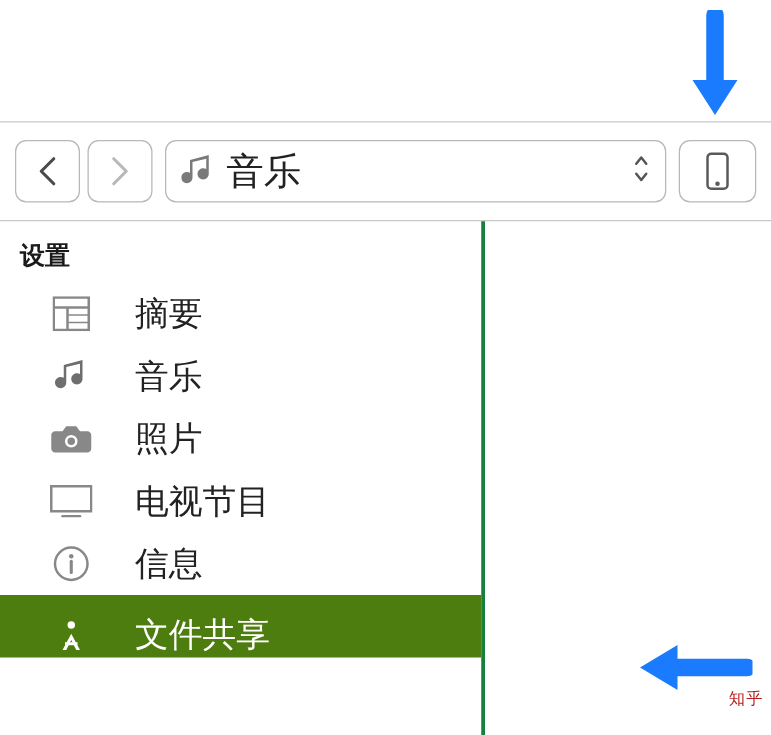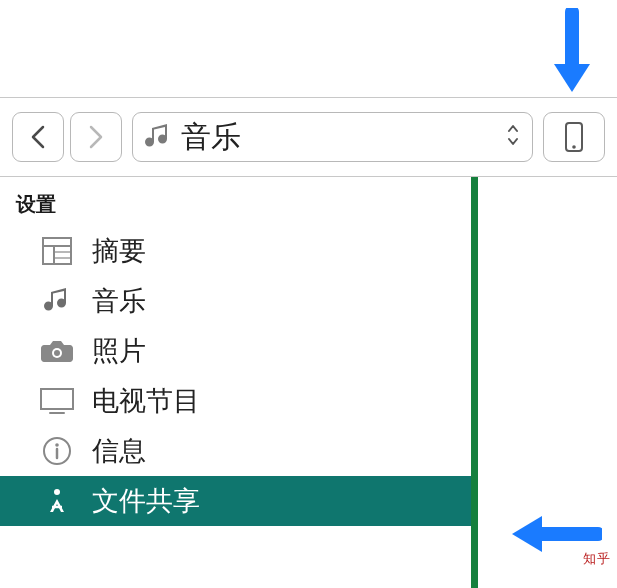--- a/index.html
+++ b/index.html
@@ -83,53 +83,54 @@
       background: #ffffff;
       display: flex;
       align-items: center;
       justify-content: center;
       cursor: pointer;
     }
     .sidebar {
       position: absolute;
       top: 177px;
       left: 0;
-      width: 478px;
-      border-right: 7px solid #15803d;
+      width: 388px;
+      border-right: 3px solid #15803d;
       bottom: 0;
     }
     .section-title {
       font-size: 20px;
       font-weight: 700;
       color: #1a1a1a;
       padding: 14px 16px 8px 16px;
     }
     .sidebar-item {
       display: flex;
       align-items: center;
       height: 50px;
       padding-left: 40px;
-      gap: 18px;
+      gap: 34px;
       cursor: pointer;
     }
     .sidebar-item .icon-box {
       width: 34px;
       height: 34px;
       display: flex;
       align-items: center;
       justify-content: center;
       color: #6e6e6e;
     }
     .sidebar-item .label {
       font-size: 27px;
       color: #222;
       font-weight: 400;
     }
     .sidebar-item.selected {
-      background: #0f766e;
+      background: #4d7c0f;
+      align-items: flex-end;
     }
     .sidebar-item.selected .label {
       color: #ffffff;
     }
     .sidebar-item.selected .icon-box {
       color: #ffffff;
     }
     .watermark {
       position: absolute;
       right: 6px;

